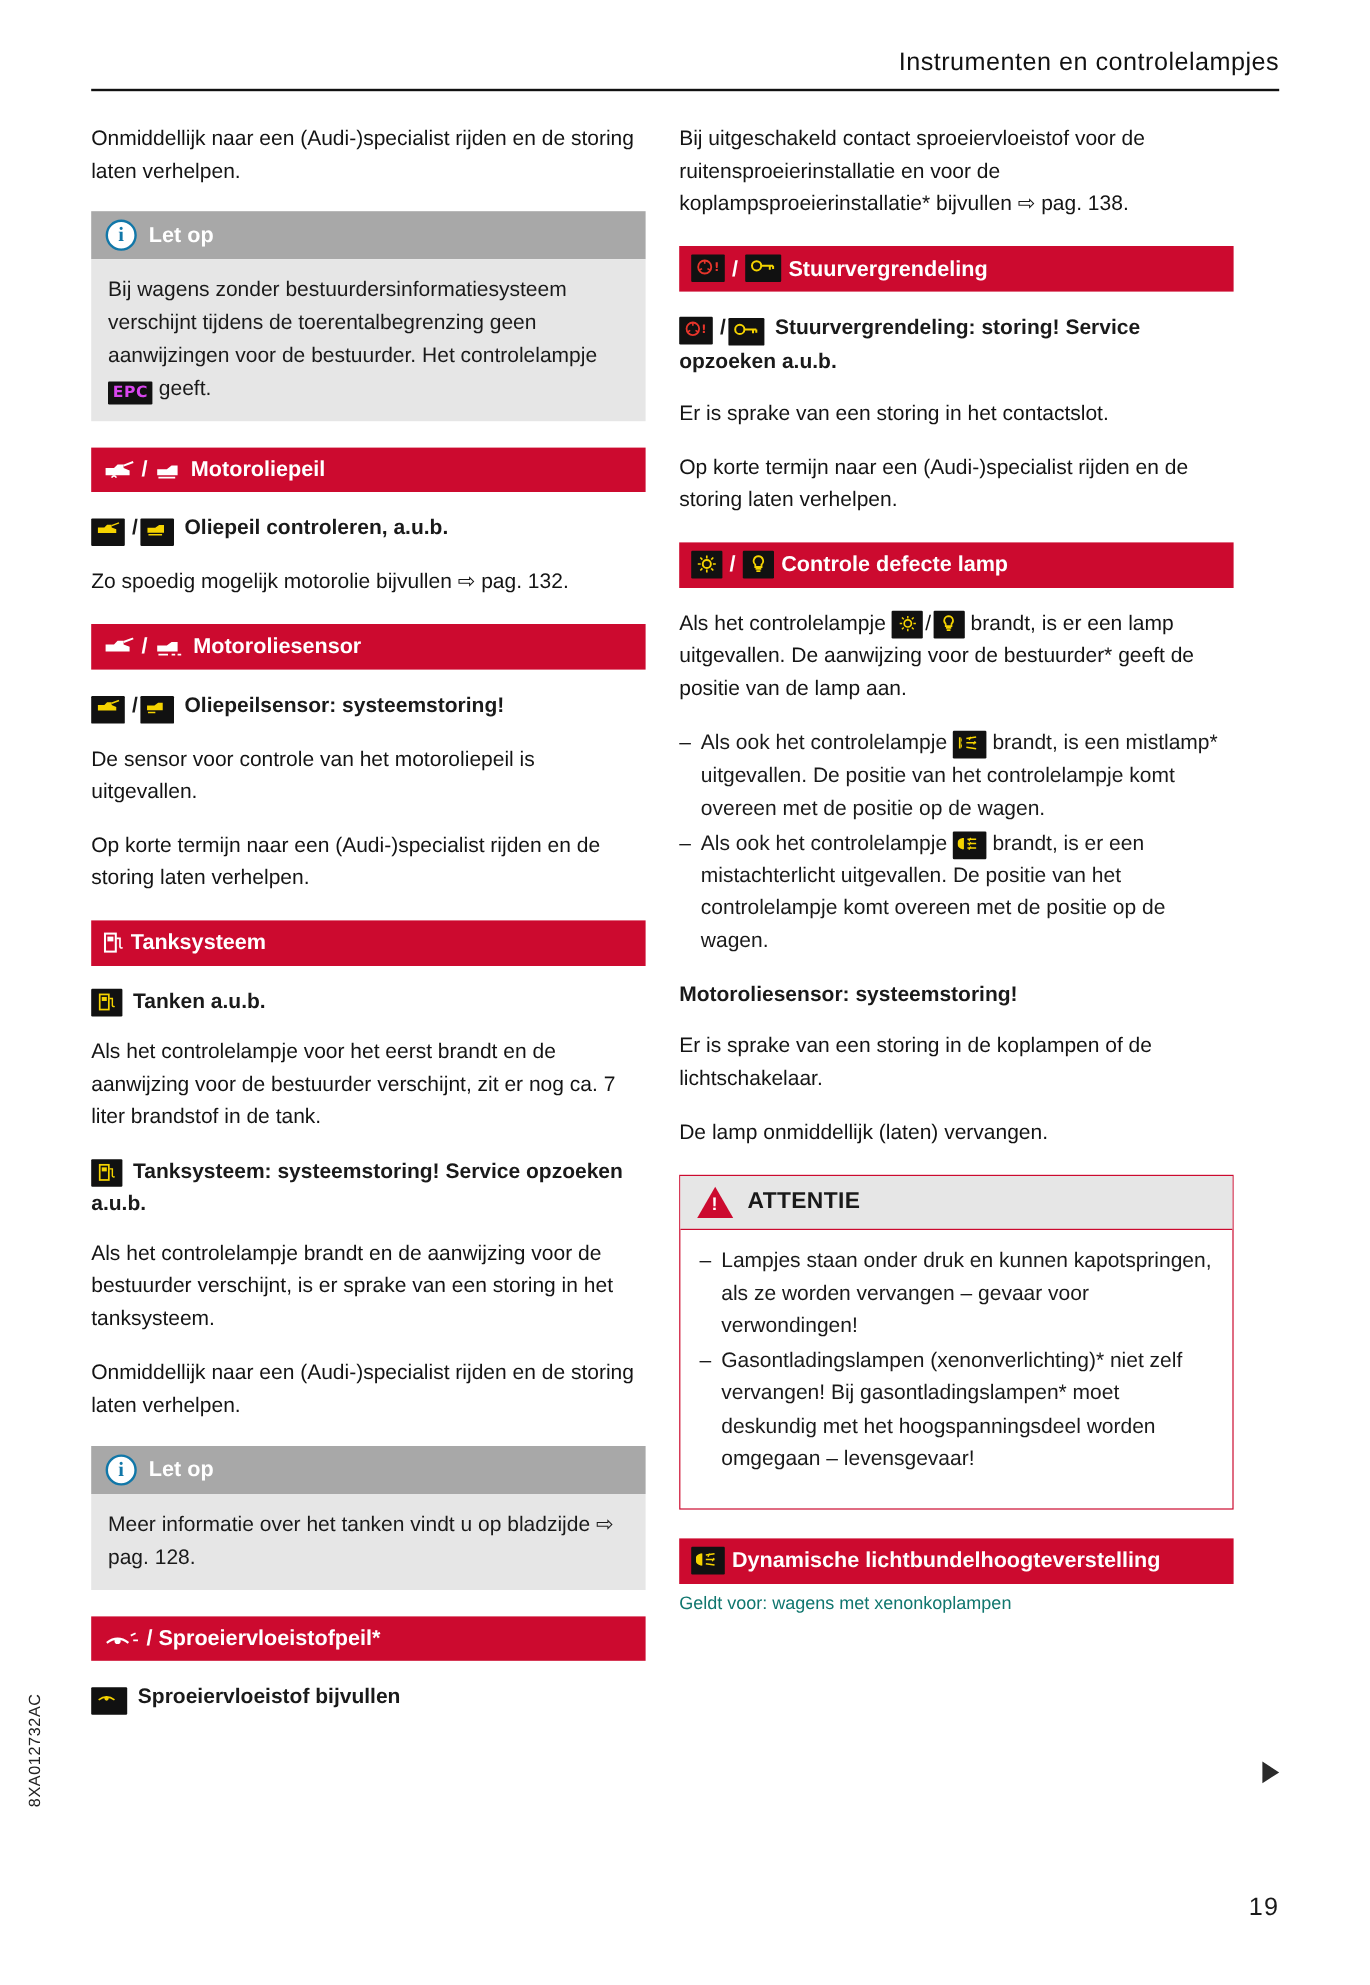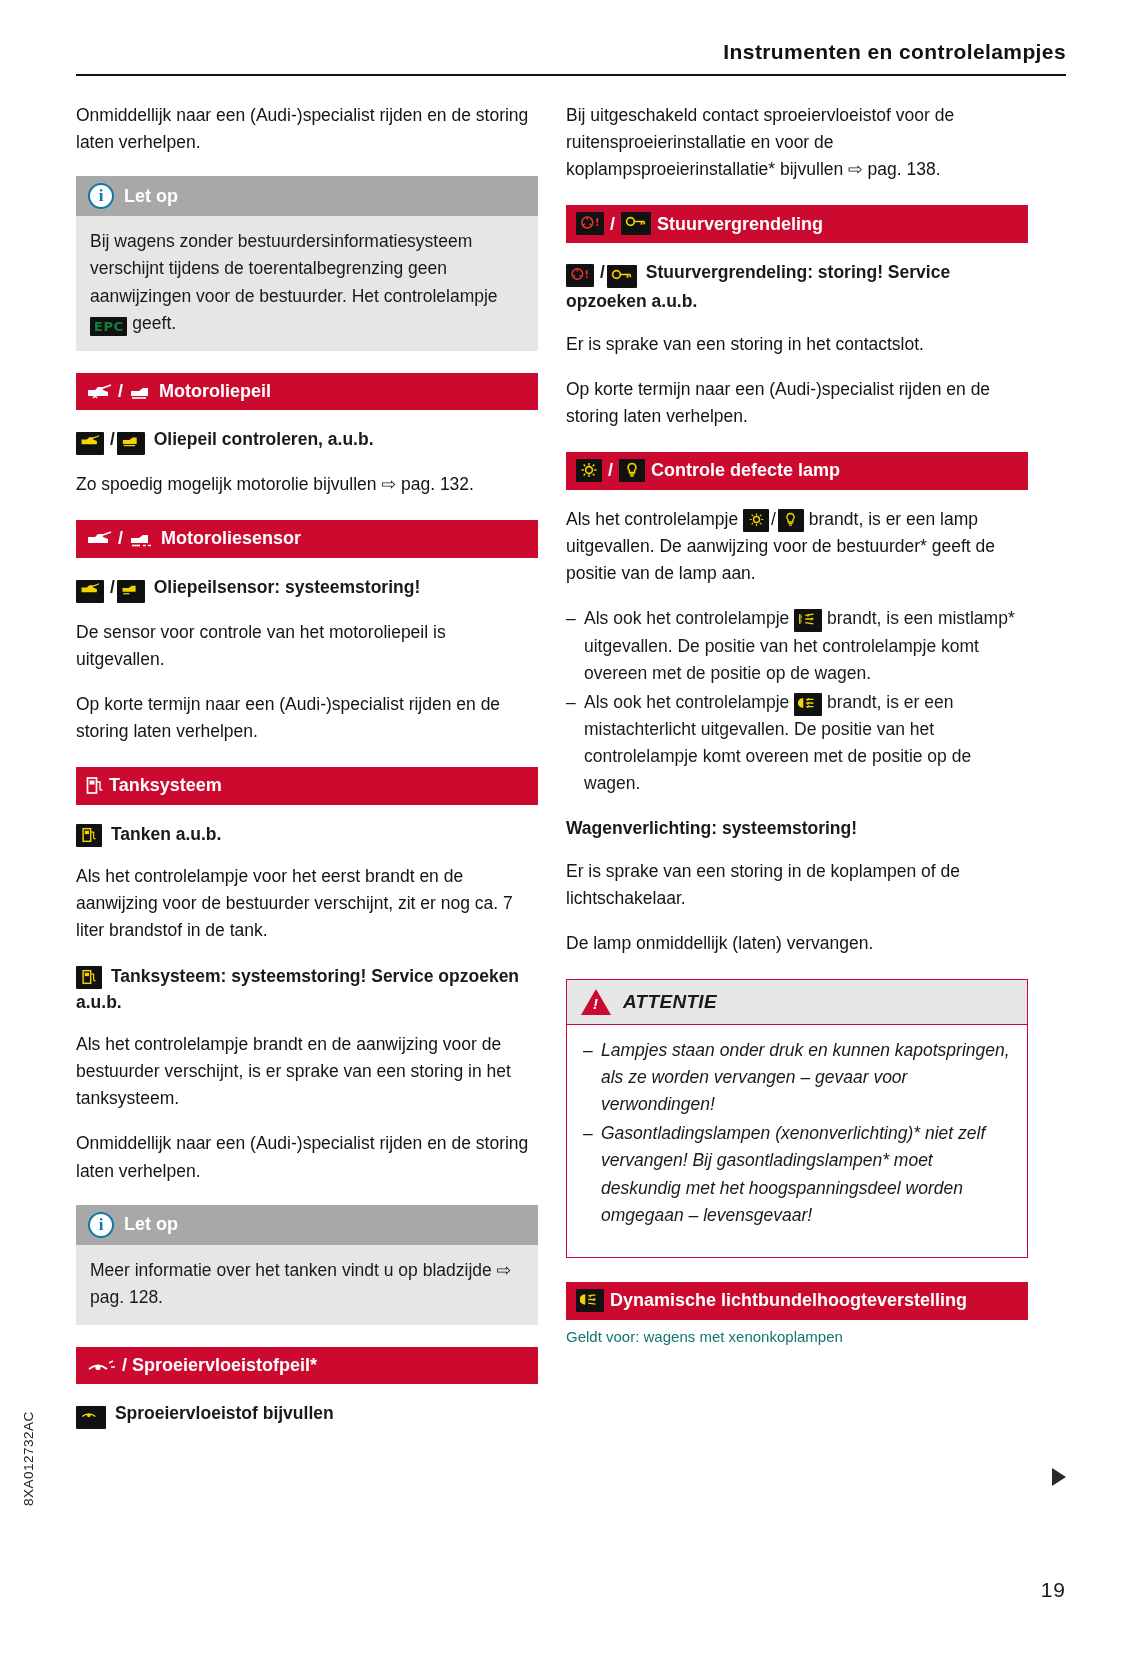--- a/index.html
+++ b/index.html
@@ -15,21 +15,21 @@
   .page {
     position: relative;
     width: 1142px;
     height: 1654px;
     padding: 40px 76px 40px 76px;
   }
   
   .header {
     text-align: right;
     font-size: 21px;
-    font-weight: bold;
+    font-weight: normal;
     letter-spacing: 0.4px;
     color: #111;
     padding-bottom: 10px;
     border-bottom: 2.5px solid #111;
     margin-left: 0;
   }
   
   .cols {
     display: flex;
     gap: 28px;
@@ -90,21 +90,20 @@
     width: 26px; height: 26px; border-radius: 50%;
     background: #fff; border: 2px solid #1177a8;
     color: #1177a8; font-weight: bold; font-size: 17px;
     display: flex; align-items: center; justify-content: center;
     font-family: "Liberation Serif", serif;
   }
   
   .attbox {
     border: 1.5px solid #cc0a2f;
     margin: 22px 0 24px 0;
-    font-style: italic;
   }
   .attbox .at-head {
     background: #e6e6e6;
     display: flex; align-items: center; gap: 12px;
     padding: 9px 14px;
     border-bottom: 1.5px solid #cc0a2f;
   }
   .attbox .at-head .lbl {
     font-weight: bold; font-size: 19px; letter-spacing: .3px;
   }
@@ -140,21 +139,21 @@
     color: #f5d300;
     font-weight: bold;
     line-height: 1;
     text-align: center;
     vertical-align: -2px;
     border-radius: 1px;
     font-family: "DejaVu Sans", sans-serif;
   }
   .ic.m { font-size: 15px; padding: 3px 4px; min-width: 26px; height: 23px; }
   .ic.epc {
-    background: #111; color: #15803d; font-size: 13px;
+    background: #111; color: #d946ef; font-size: 13px;
     padding: 3px 4px; font-weight: bold; letter-spacing: .5px;
   }
   .sep { margin: 0 2px; }
   
   svg.glyph { vertical-align: -4px; }
   .bar-ic { vertical-align: -4px; }
   
   .sidecode {
     position: absolute;
     left: 36px;
@@ -418,21 +417,21 @@
           <span>Als ook het controlelampje </span><span class="ic m">
             <svg width="20" height="14" viewBox="0 0 22 14" aria-hidden="true">
               <path d="M5 1.8 a5.2 5.2 0 0 0 0 10.4 Z" fill="#f5d300"></path>
               <path d="M5 1.8 v10.4" stroke="#f5d300" stroke-width="1.6"></path>
               <path d="M9 3 h8 M9 7 h8 M9 11 h8" stroke="#f5d300" stroke-width="1.4"></path>
               <path d="M12 1.8 l-1.6 3 M12 5.8 l-1.6 3 M12 9.6 l-1.6 3" stroke="#f5d300" stroke-width="1.2"></path>
             </svg></span><span> brandt, is er een mistachterlicht uitgevallen. De positie van het controlelampje komt overeen met de positie op de wagen.</span>
         </li>
       </ul>
 
-      <div class="subhead">Wagenverlichting: systeemstoring!</div>
+      <div class="subhead">Motoroliesensor: systeemstoring!</div>
       <p>Er is sprake van een storing in de koplampen of de lichtschakelaar.</p>
       <p>De lamp onmiddellijk (laten) vervangen.</p>
 
       <div class="attbox">
         <div class="at-head">
           <span class="tri"></span>
           <span class="lbl">ATTENTIE</span>
         </div>
         <div class="at-body">
           <ul class="dash" style="margin-bottom:12px">

